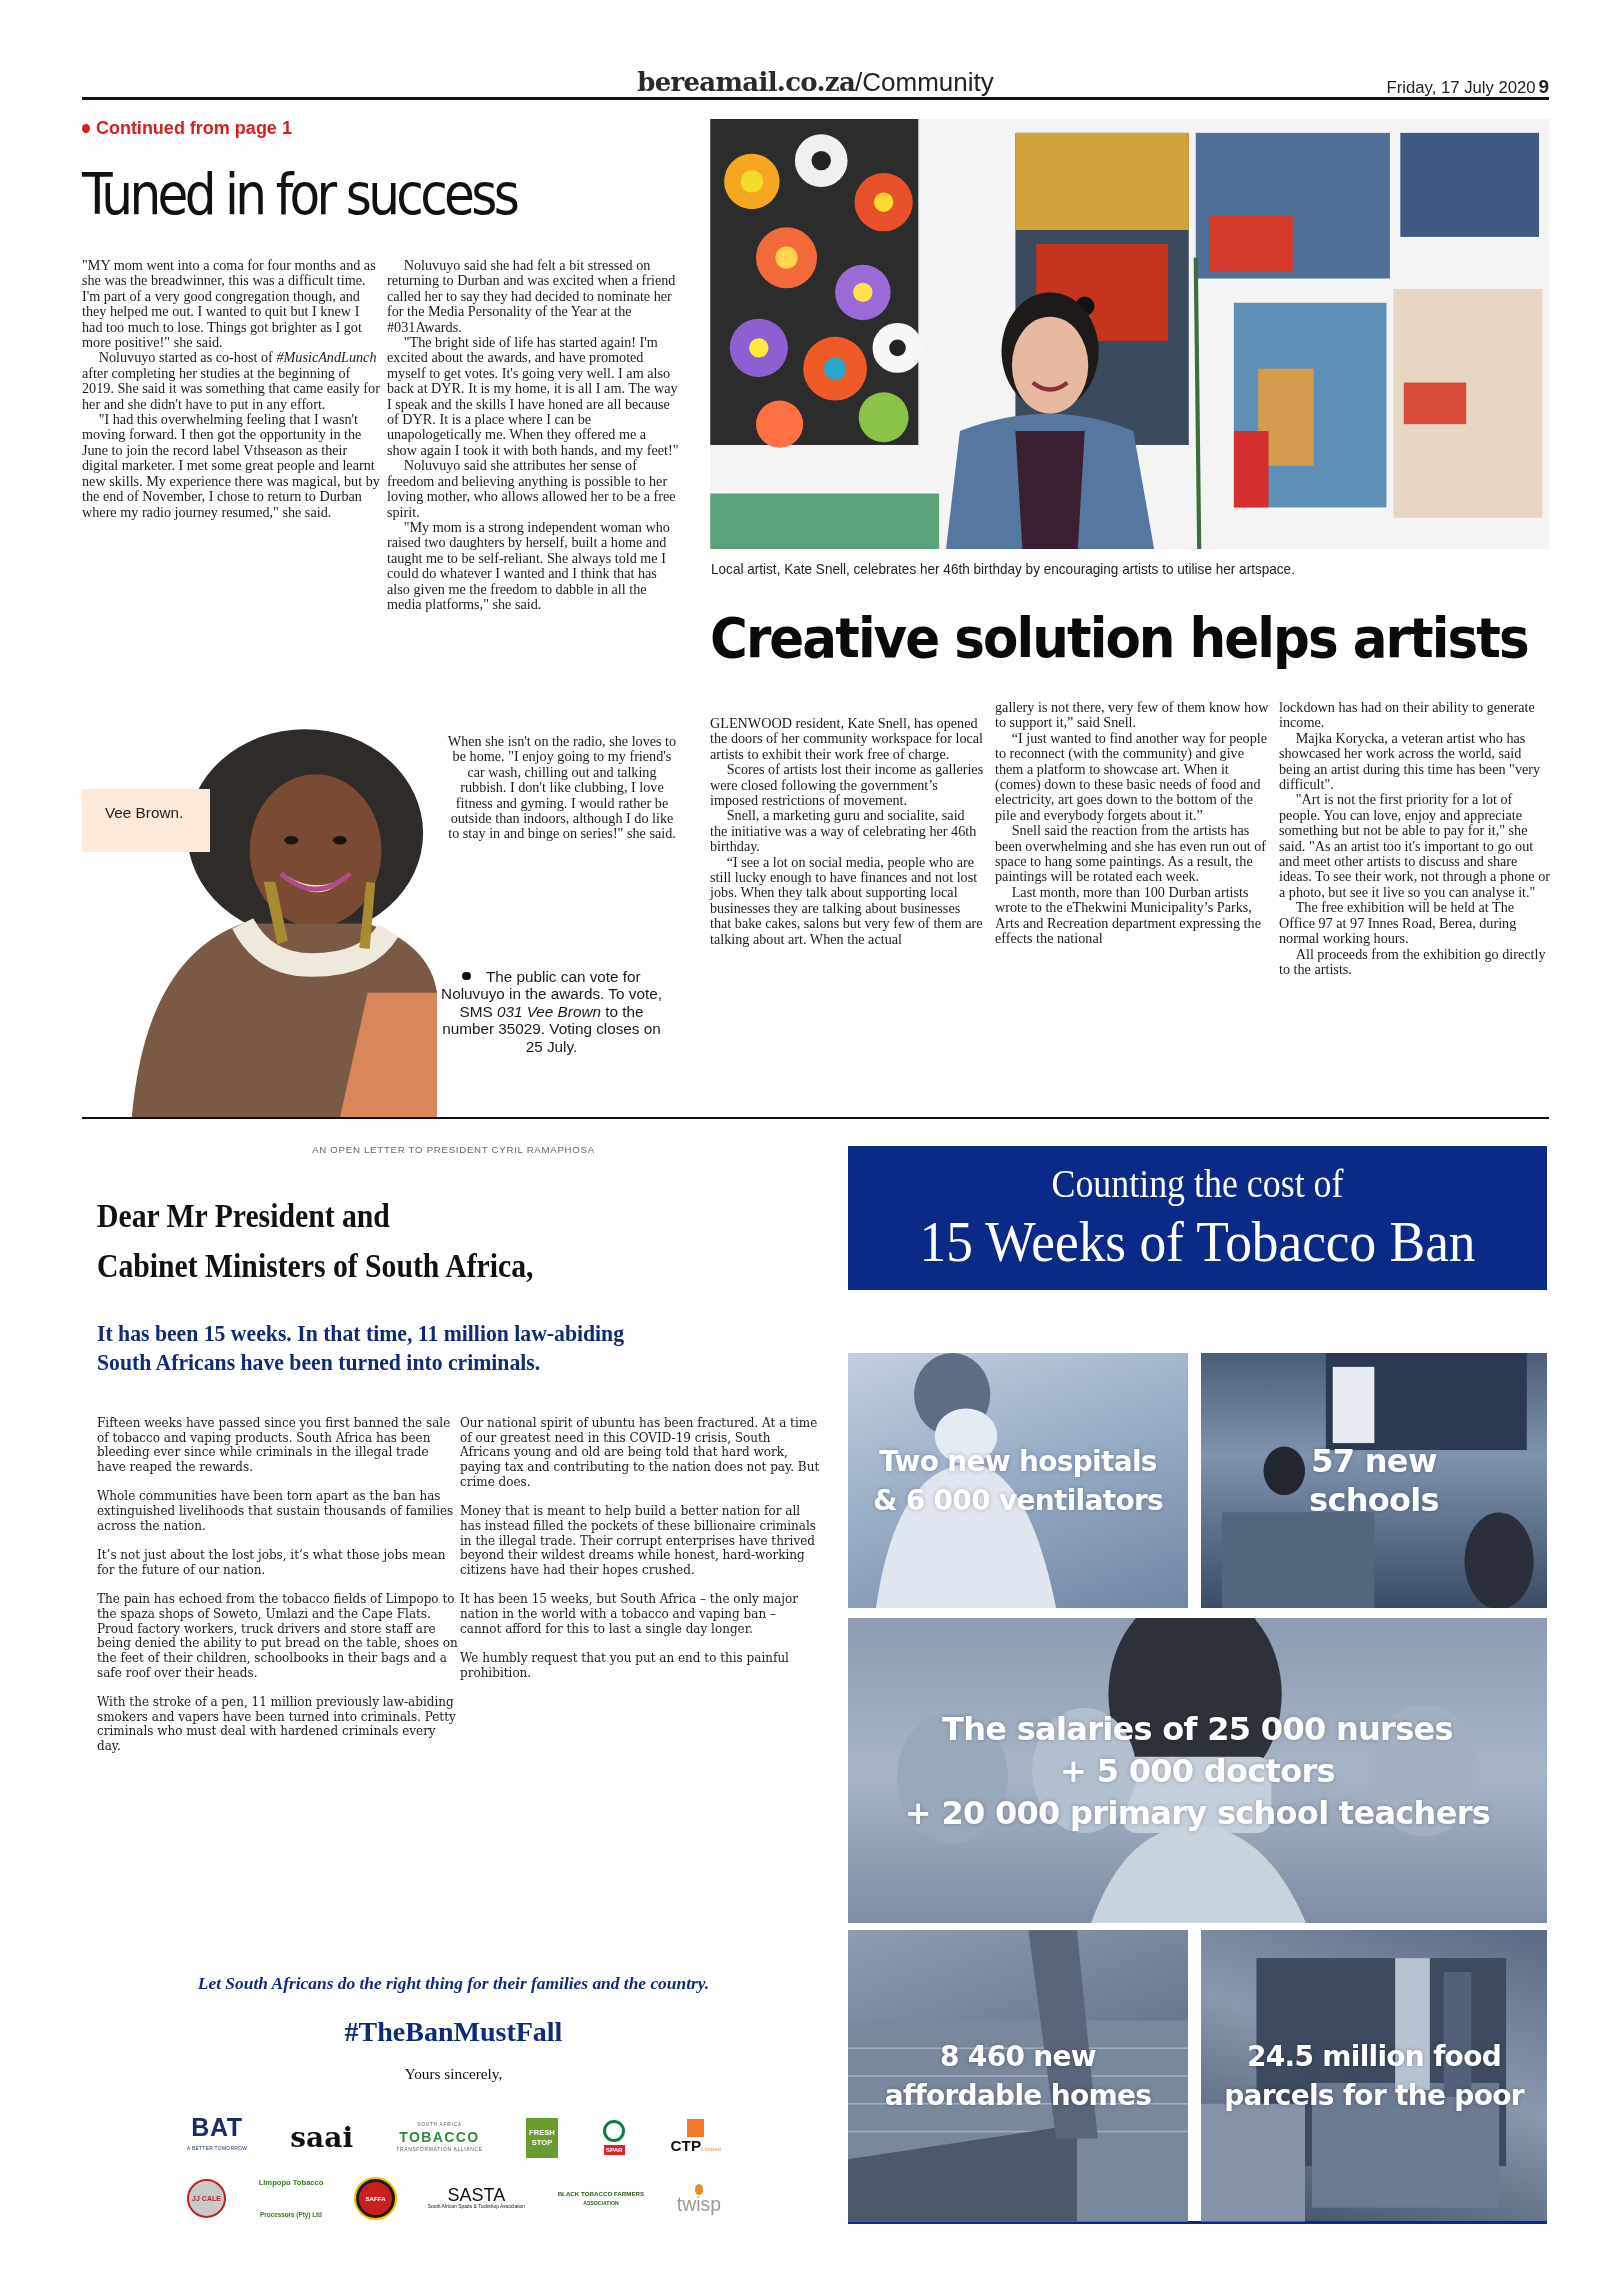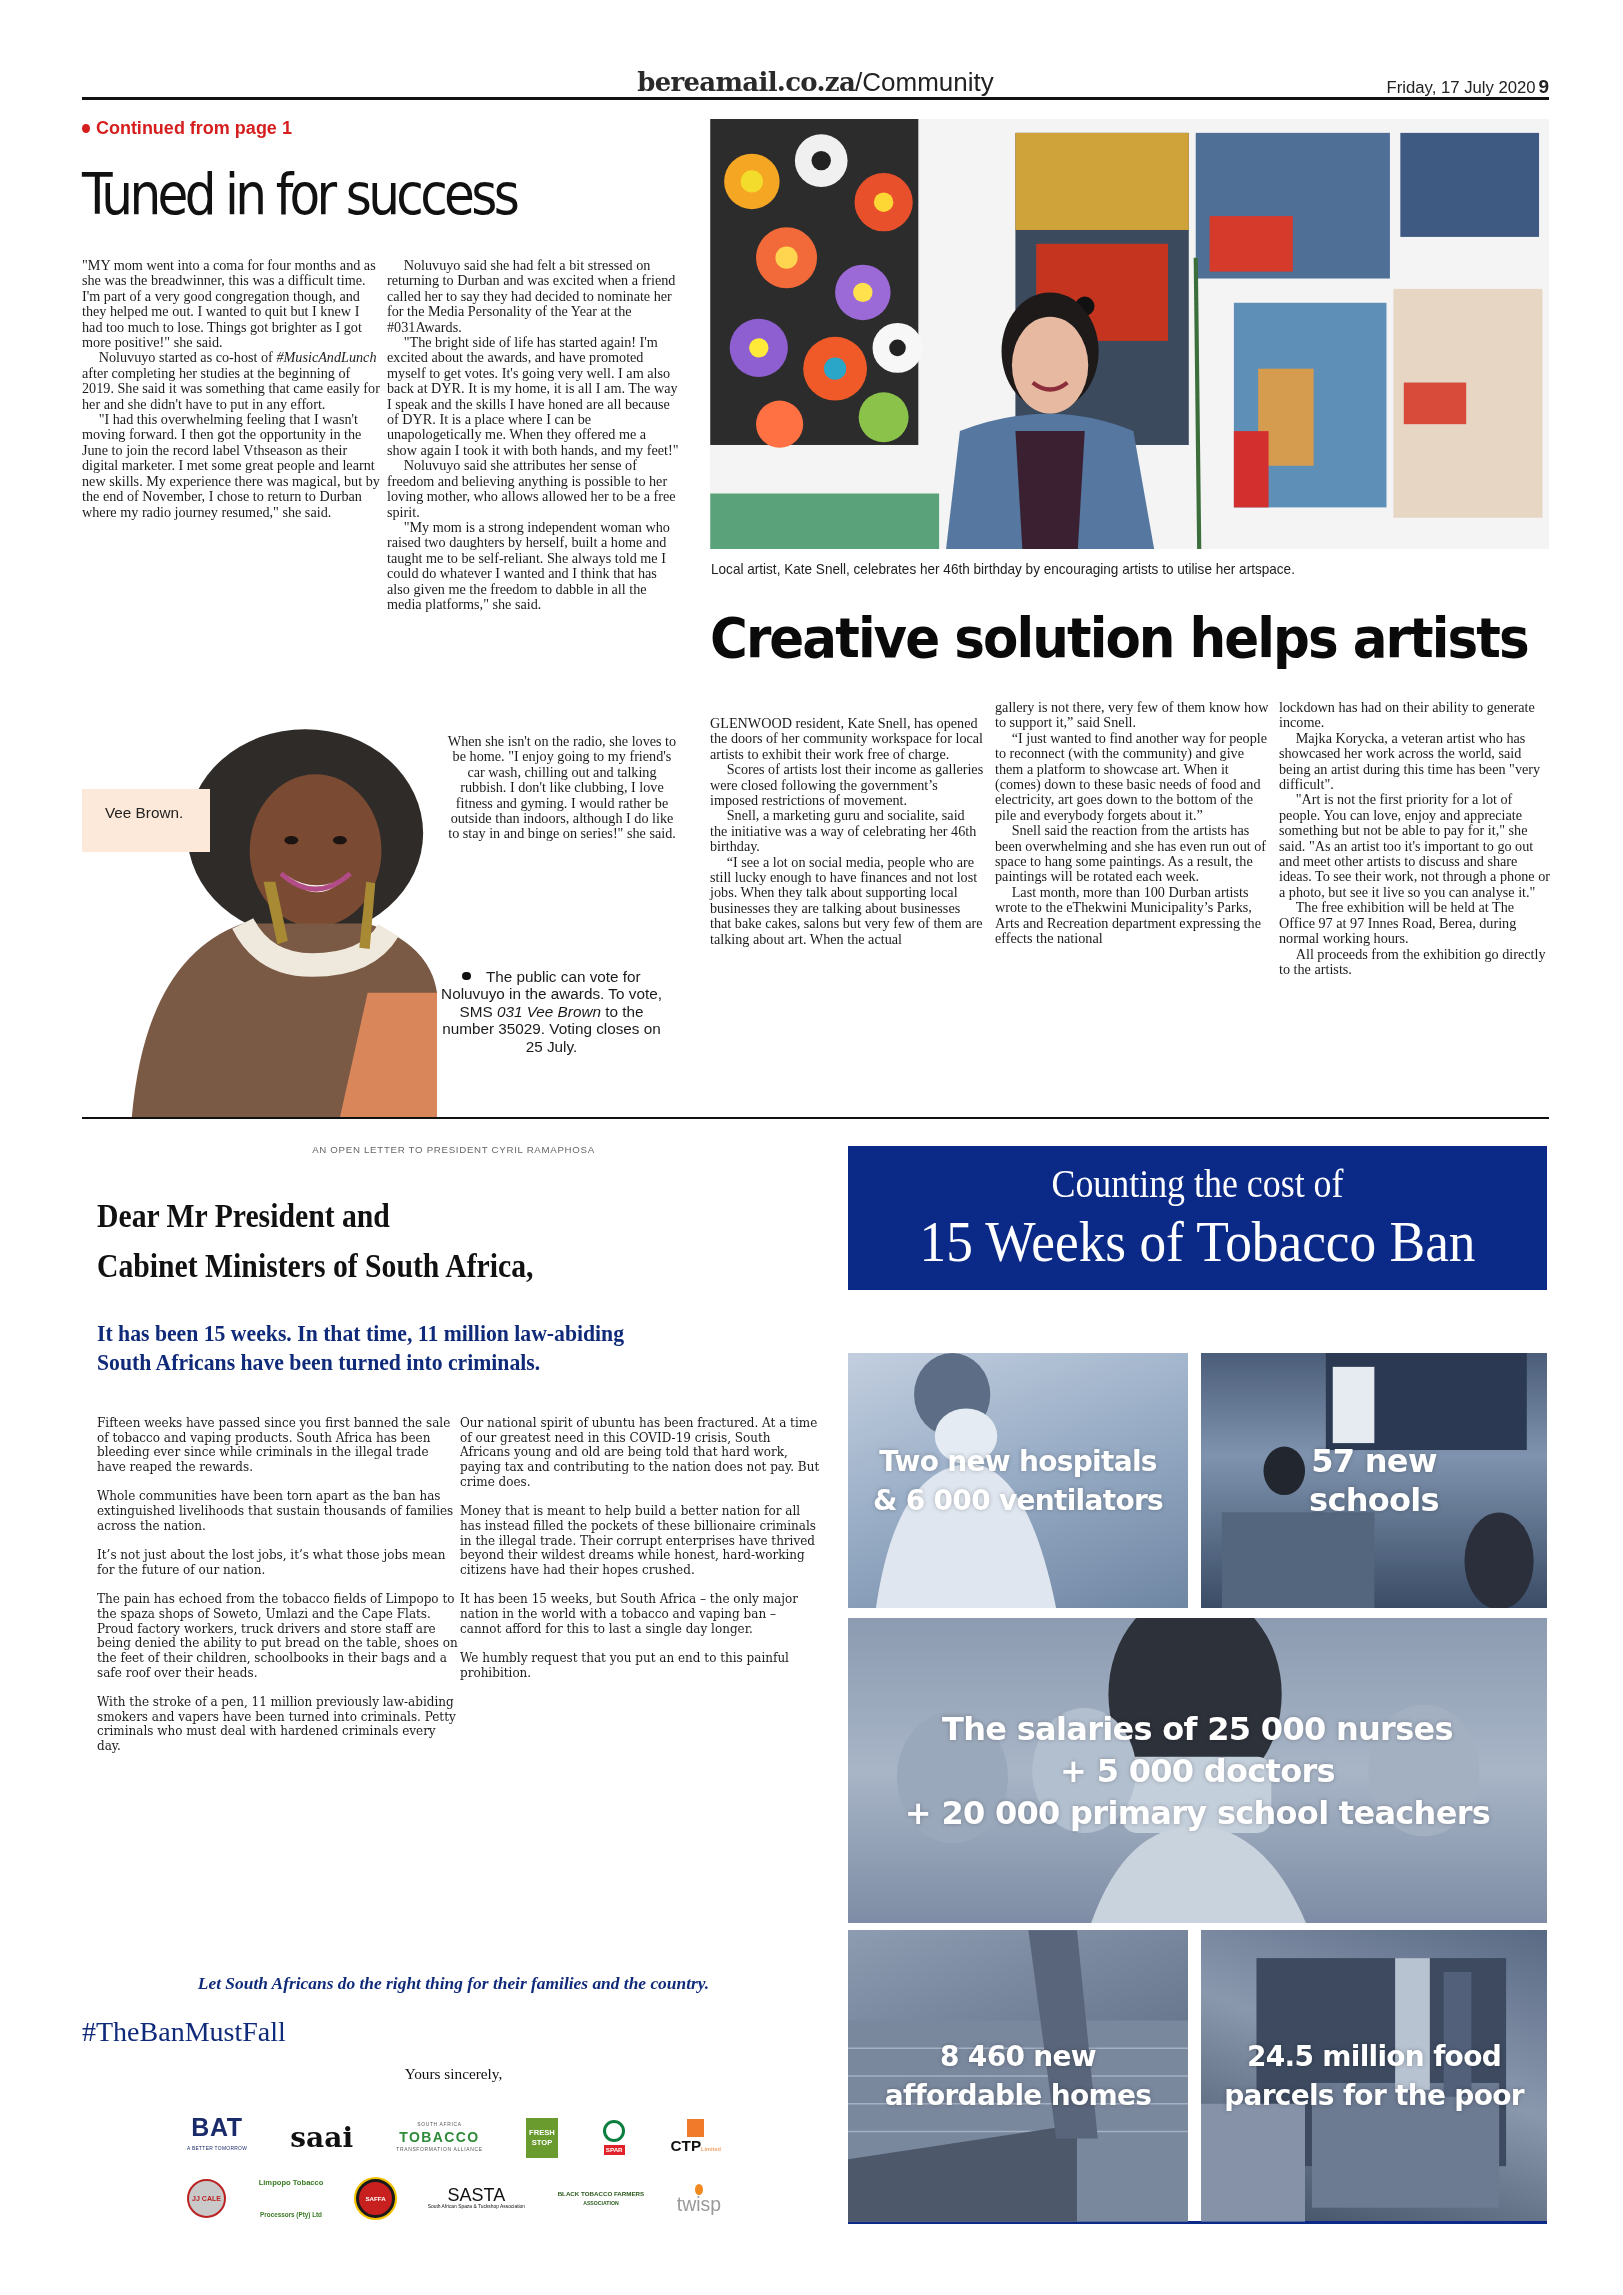--- a/index.html
+++ b/index.html
@@ -46,21 +46,21 @@
 
   
   .ad-overline { position: absolute; left: 82px; top: 1144px; width: 743px; text-align: center; font-family: "Liberation Sans", sans-serif; font-size: 9.7px; letter-spacing: 0.7px; color: #666; }
   .ad-title { position: absolute; left: 97px; top: 1191px; font-family: "Liberation Serif", serif; font-weight: bold; font-size: 33px; line-height: 50px; color: #111; transform: scaleX(0.9); transform-origin: left top; }
   .ad-sub { position: absolute; left: 97px; top: 1319px; font-family: "Liberation Serif", serif; font-weight: bold; font-size: 23.6px; line-height: 29px; color: #102a7a; transform: scaleX(0.92); transform-origin: left top; }
   .ad-col { position: absolute; top: 1416px; width: 361px; font-family: "DejaVu Serif", serif; font-size: 12px; line-height: 14.7px; color: #1b1b1b; }
   .ad-col p { margin-bottom: 14.6px; }
   .ad-col1 { left: 97px; }
   .ad-col2 { left: 460px; }
   .ad-tag { position: absolute; left: 82px; top: 1973px; width: 743px; text-align: center; font-family: "Liberation Serif", serif; font-style: italic; font-weight: bold; font-size: 17.4px; color: #102a7a; }
-  .ad-hash { position: absolute; left: 82px; top: 2016px; width: 743px; text-align: left; font-family: "Liberation Serif", serif; font-weight: normal; font-size: 28px; color: #102a7a; }
+  .ad-hash { position: absolute; left: 82px; top: 2016px; width: 743px; text-align: center; font-family: "Liberation Serif", serif; font-weight: bold; font-size: 28px; color: #102a7a; }
   .ad-sign { position: absolute; left: 82px; top: 2065px; width: 743px; text-align: center; font-family: "Liberation Serif", serif; font-size: 15.3px; color: #111; }
 
   .logos { position: absolute; left: 187px; top: 2107px; width: 534px; }
   .logo-row { display: flex; align-items: center; justify-content: space-between; height: 61px; }
   .logo { display: flex; align-items: center; justify-content: center; font-family: "Liberation Sans", sans-serif; font-weight: bold; }
   .logo-bat { font-size: 25px; color: #1a2b6b; letter-spacing: 0.7px; flex-direction: column; line-height: 22px; }
   .logo-bat small { font-size: 4.9px; letter-spacing: 0.3px; font-weight: normal; }
   .logo-saai { font-family: "DejaVu Serif", serif; font-size: 28px; color: #111; }
   .logo-tobacco { font-size: 14px; color: #2e8b3a; letter-spacing: 1.4px; flex-direction: column; line-height: 12.5px; }
   .logo-tobacco small { font-size: 4.9px; color: #555; font-weight: normal; letter-spacing: 0.7px; }

